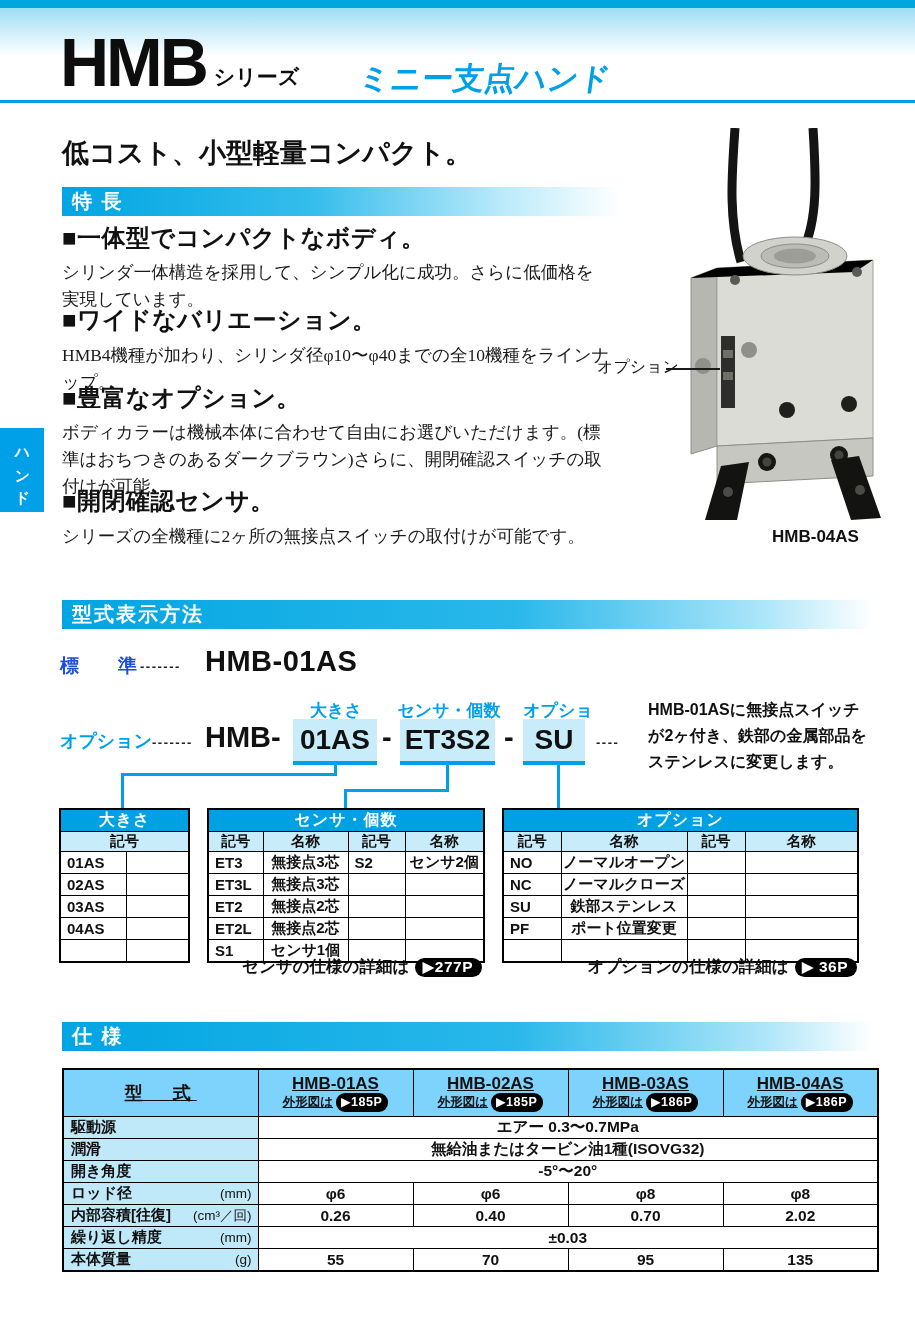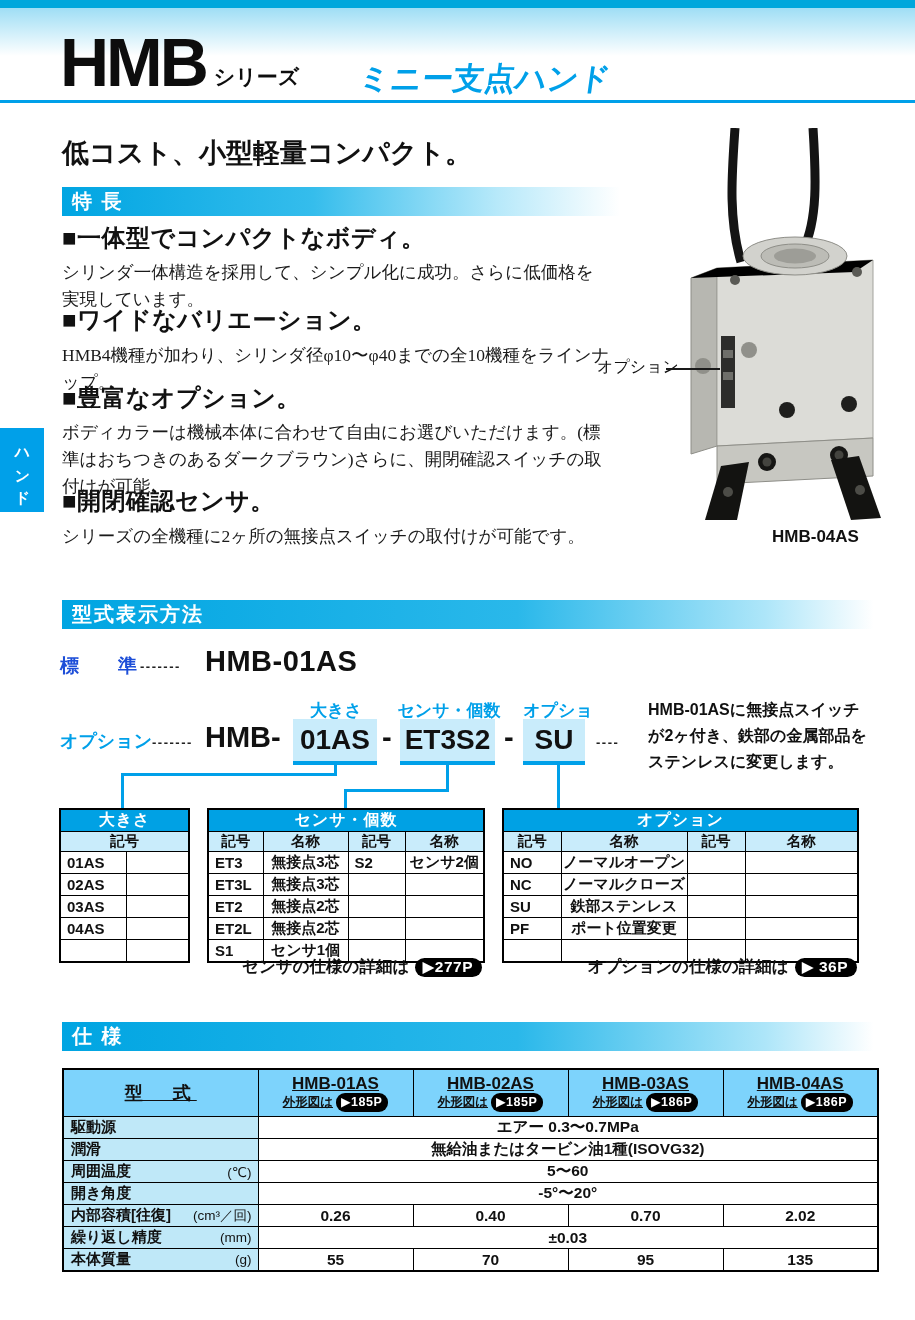--- a/index.html
+++ b/index.html
@@ -364,34 +364,37 @@
             <div class="lwrap">
               <span class="lname">潤滑</span>
               <span class="unit"></span>
             </div>
           </td>
       <td class="sval" colspan="4">無給油またはタービン油1種(ISOVG32)</td>
     </tr>
     <tr>
       <td class="slabel">
             <div class="lwrap">
-              <span class="lname">周囲温度</span>
-              <span class="unit">(℃)</span>
-            </div>
-          </td>
-      <td class="sval" colspan="4">5〜60</td>
-    </tr>
-    <tr>
-      <td class="slabel">
-            <div class="lwrap">
               <span class="lname">開き角度</span>
               <span class="unit"></span>
             </div>
           </td>
       <td class="sval" colspan="4">-5°〜20°</td>
+    </tr>
+    <tr>
+      <td class="slabel">
+            <div class="lwrap">
+              <span class="lname">ロッド径</span>
+              <span class="unit">(mm)</span>
+            </div>
+          </td>
+      <td class="sval">φ6</td>
+      <td class="sval">φ6</td>
+      <td class="sval">φ8</td>
+      <td class="sval">φ8</td>
     </tr>
     <tr>
       <td class="slabel">
             <div class="lwrap">
               <span class="lname">内部容積[往復]</span>
               <span class="unit">(cm³／回)</span>
             </div>
           </td>
       <td class="sval">0.26</td>
       <td class="sval">0.40</td>

